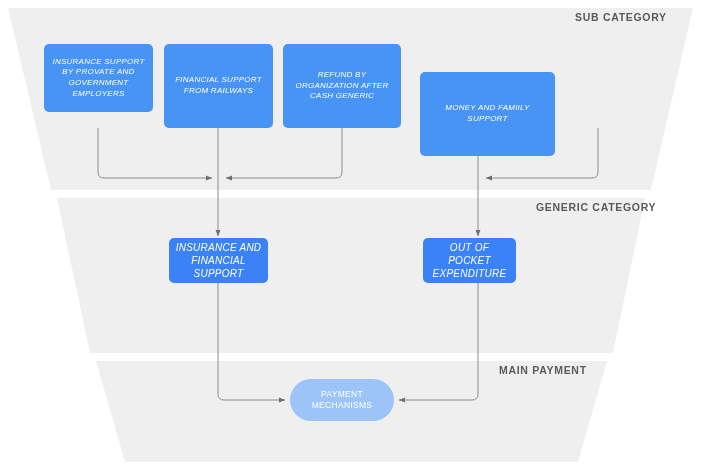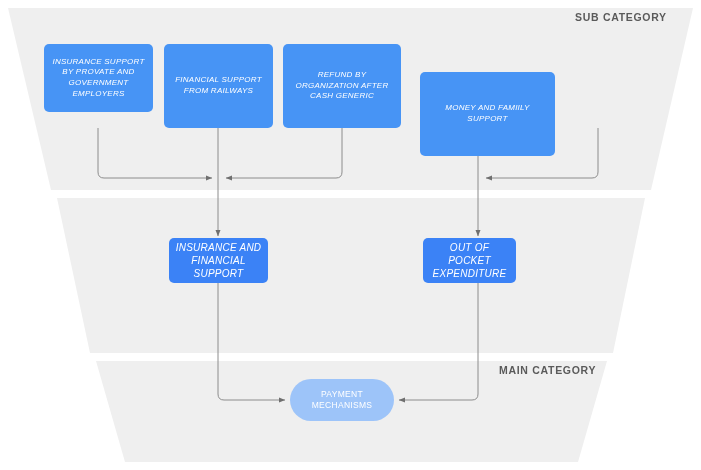--- a/index.html
+++ b/index.html
@@ -92,22 +92,23 @@
 
     <path d="M 478,128 L 478,236" fill="none" stroke="#8c8c8c" stroke-width="1" marker-end="url(#arrowhead)"></path>
 
     <path d="M 218,283 L 218,394 Q 218,400 224,400 L 285,400" fill="none" stroke="#8c8c8c" stroke-width="1" marker-end="url(#arrowhead)"></path>
 
     <path d="M 478,283 L 478,394 Q 478,400 472,400 L 399,400" fill="none" stroke="#8c8c8c" stroke-width="1" marker-end="url(#arrowhead)"></path>
   </svg>
 
   <div class="band-label" style="left:575px; top:11px;">SUB CATEGORY</div>
 
+  <div class="band-label" style="left:536px; top:201px;">GENERIC CATEGORY</div>
 
-  <div class="band-label" style="left:499px; top:364px;">MAIN CATEGORY</div>
+  <div class="band-label" style="left:499px; top:364px;">MAIN PAYMENT</div>
 
   <div class="node node-sub" style="left:44px; top:44px; width:109px; height:68px;">INSURANCE SUPPORT BY PROVATE AND GOVERNMENT EMPLOYERS</div>
 
   <div class="node node-sub" style="left:164px; top:44px; width:109px; height:84px;">FINANCIAL SUPPORT FROM RAILWAYS</div>
 
   <div class="node node-sub" style="left:283px; top:44px; width:118px; height:84px;">REFUND BY ORGANIZATION AFTER CASH GENERIC</div>
 
   <div class="node node-sub" style="left:420px; top:44px; width:135px; height:84px;margin-top:28px;">MONEY AND FAMIILY SUPPORT</div>
 
 

